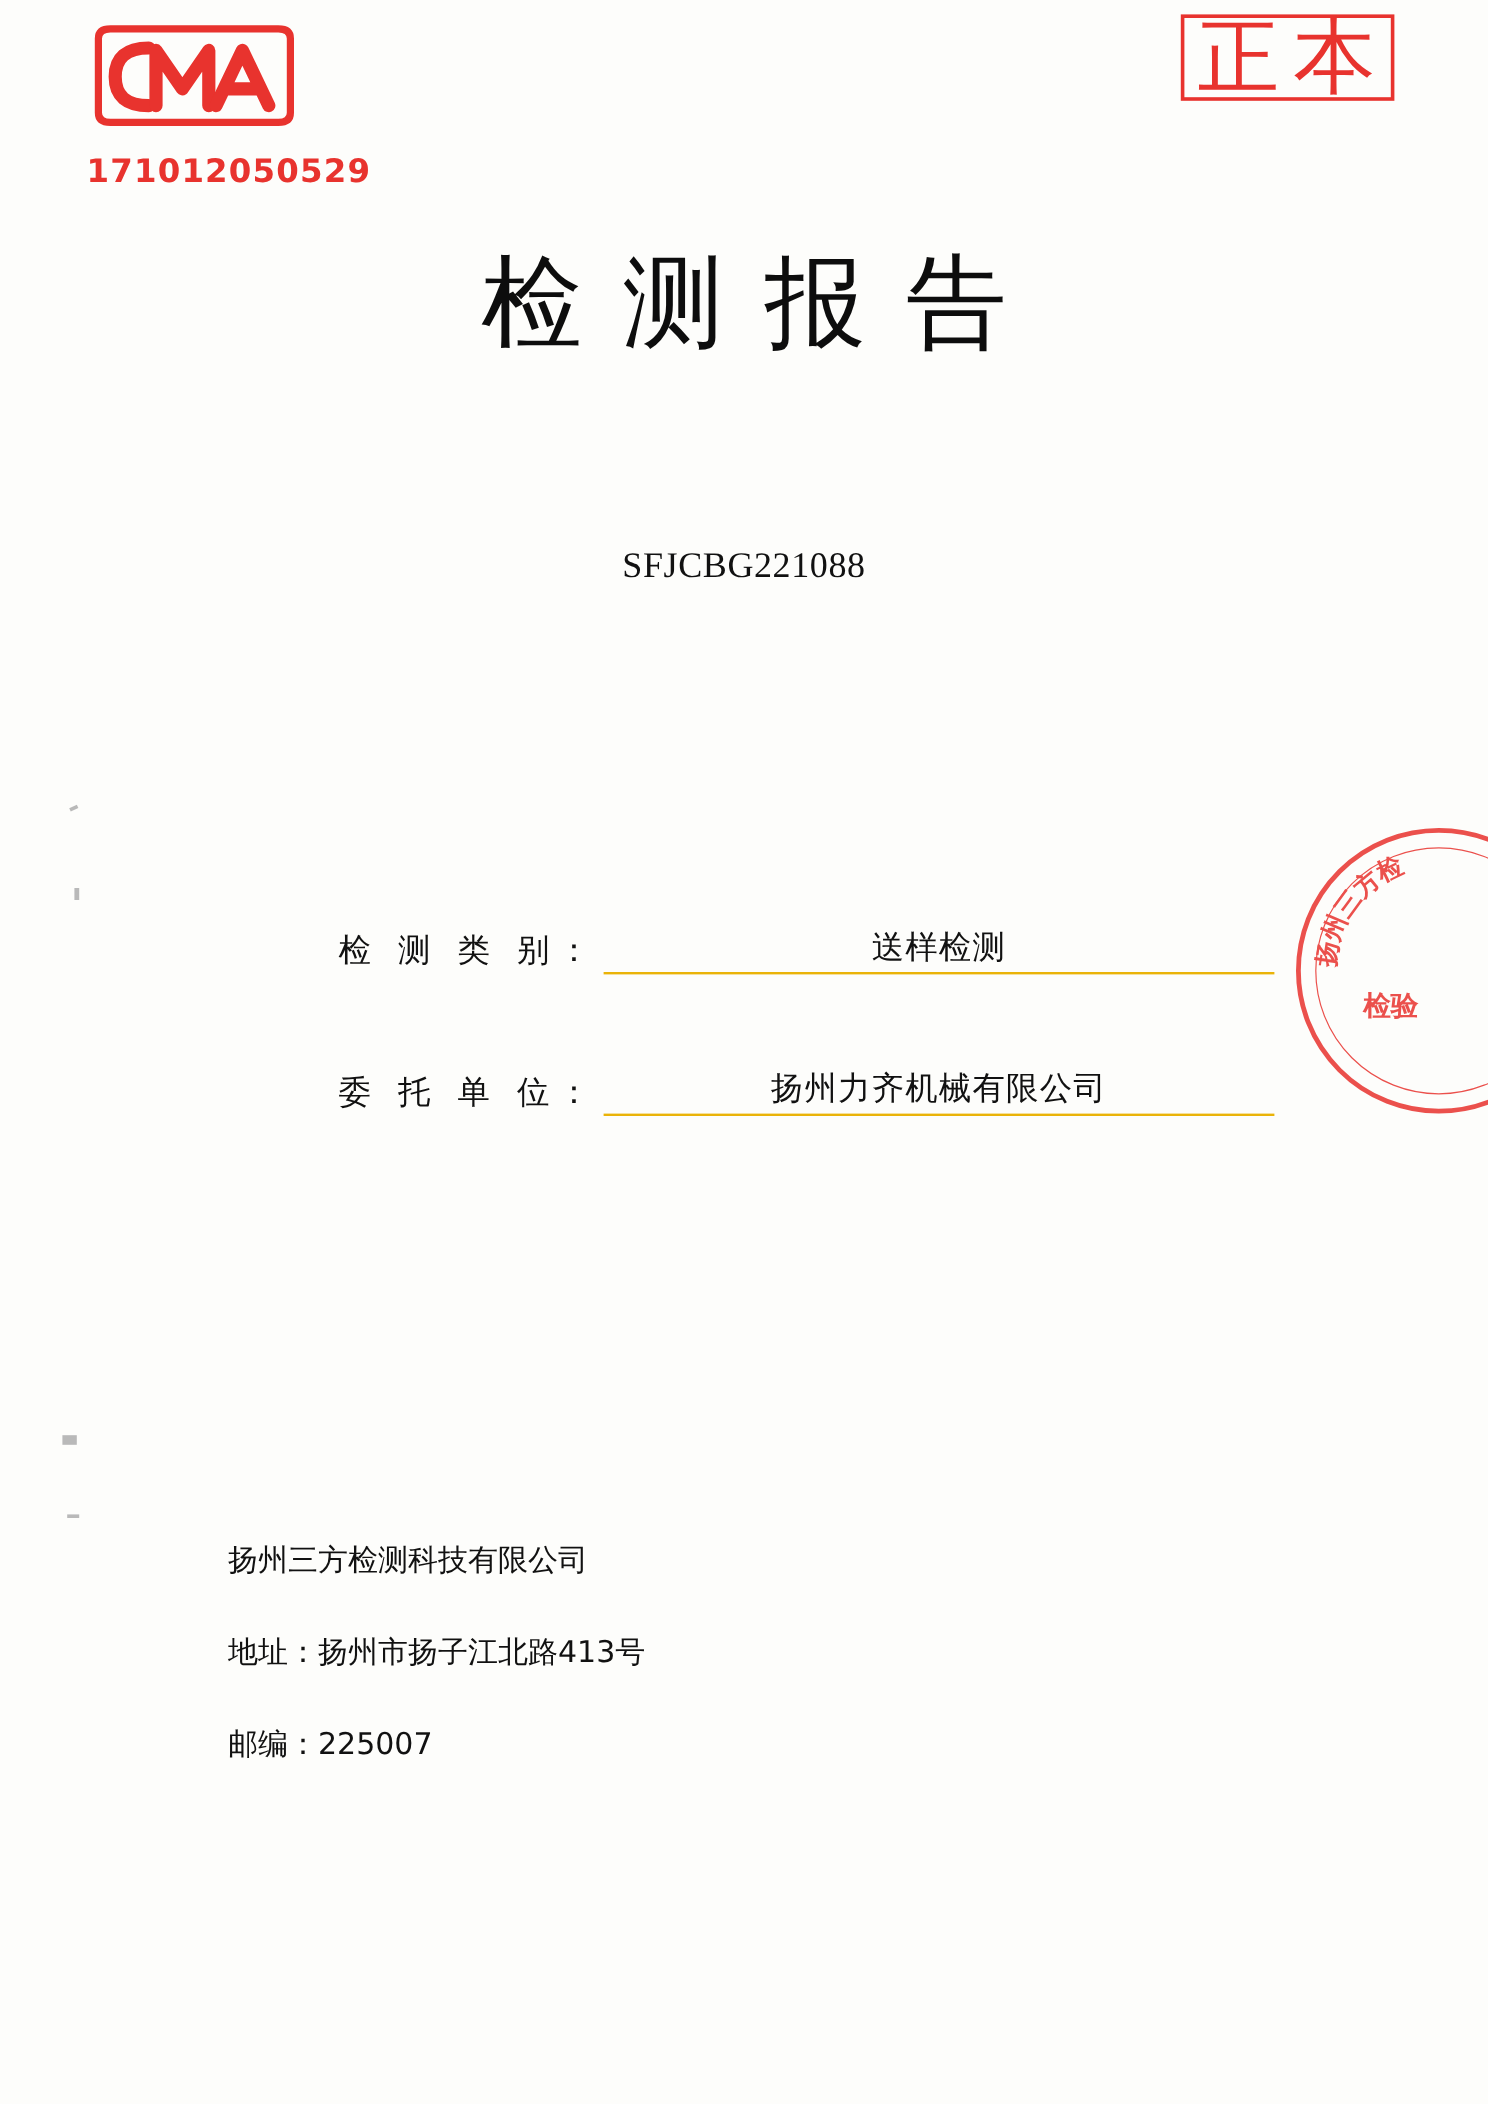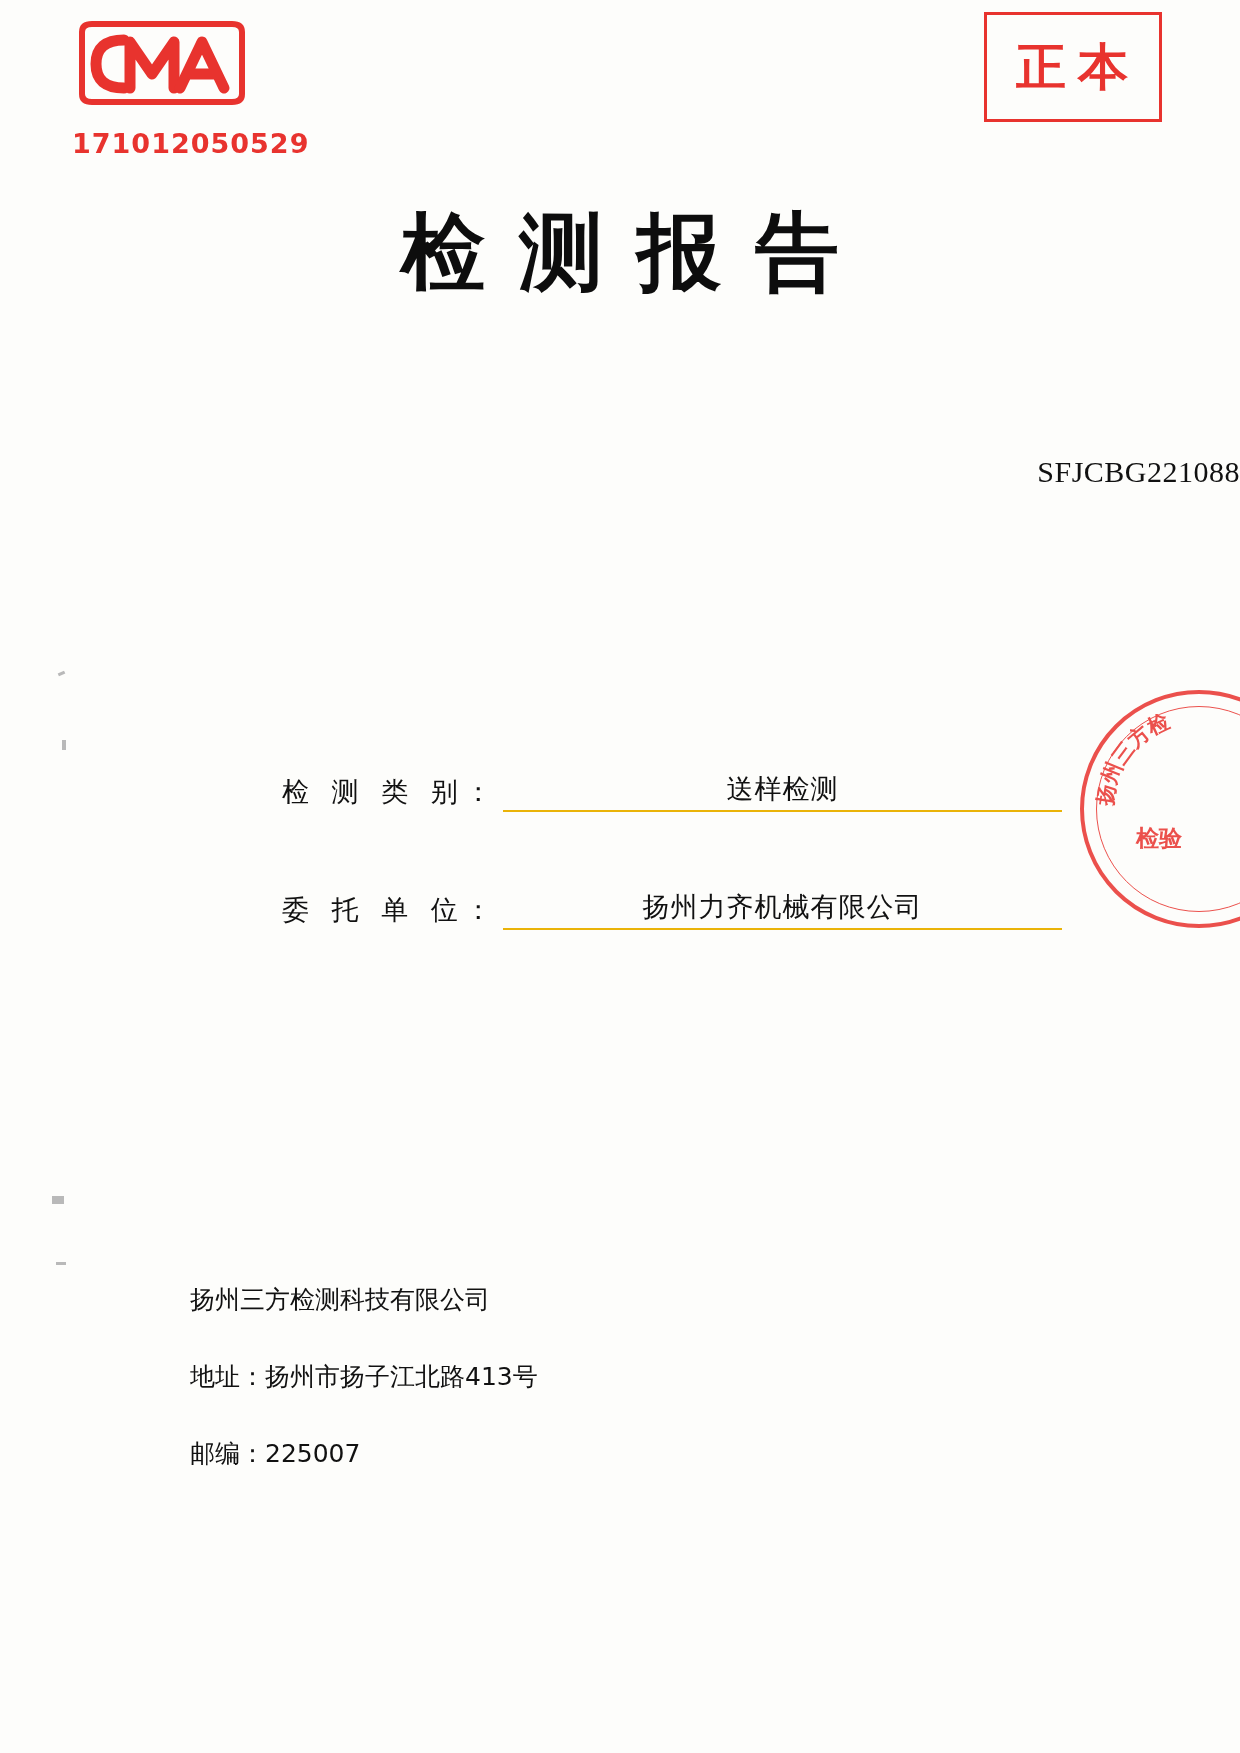--- a/index.html
+++ b/index.html
@@ -45,57 +45,57 @@
     color: #e8332e;
     font-weight: 600;
   }
 
   
   .zhengben {
     position: absolute;
     right: 78px;
     top: 12px;
     width: 178px;
-    height: 110px;
+    height: 72px;
     border: 3px solid #e8332e;
     color: #e8332e;
     font-family: "DejaVu Sans", sans-serif;
-    font-size: 50px;
-    font-weight: 700;
+    font-size: 68px;
+    font-weight: 400;
     letter-spacing: 12px;
     display: flex;
     align-items: center;
     justify-content: center;
     padding-left: 10px;
     box-sizing: border-box;
   }
 
   
   .doc-title {
     position: absolute;
     left: 0;
     top: 196px;
     width: 1240px;
     text-align: center;
     font-family: "DejaVu Sans", sans-serif;
-    font-weight: 700;
+    font-weight: 400;
     font-size: 84px;
     letter-spacing: 34px;
     padding-left: 34px;
     box-sizing: border-box;
     color: #0d0d0d;
   }
 
   
   .report-no {
     position: absolute;
     left: 0;
     top: 455px;
     width: 1240px;
-    text-align: right;
+    text-align: center;
     font-family: "Liberation Serif", serif;
     font-size: 30px;
     letter-spacing: 0.5px;
     color: #111;
   }
 
   
   .fields {
     position: absolute;
     left: 282px;

